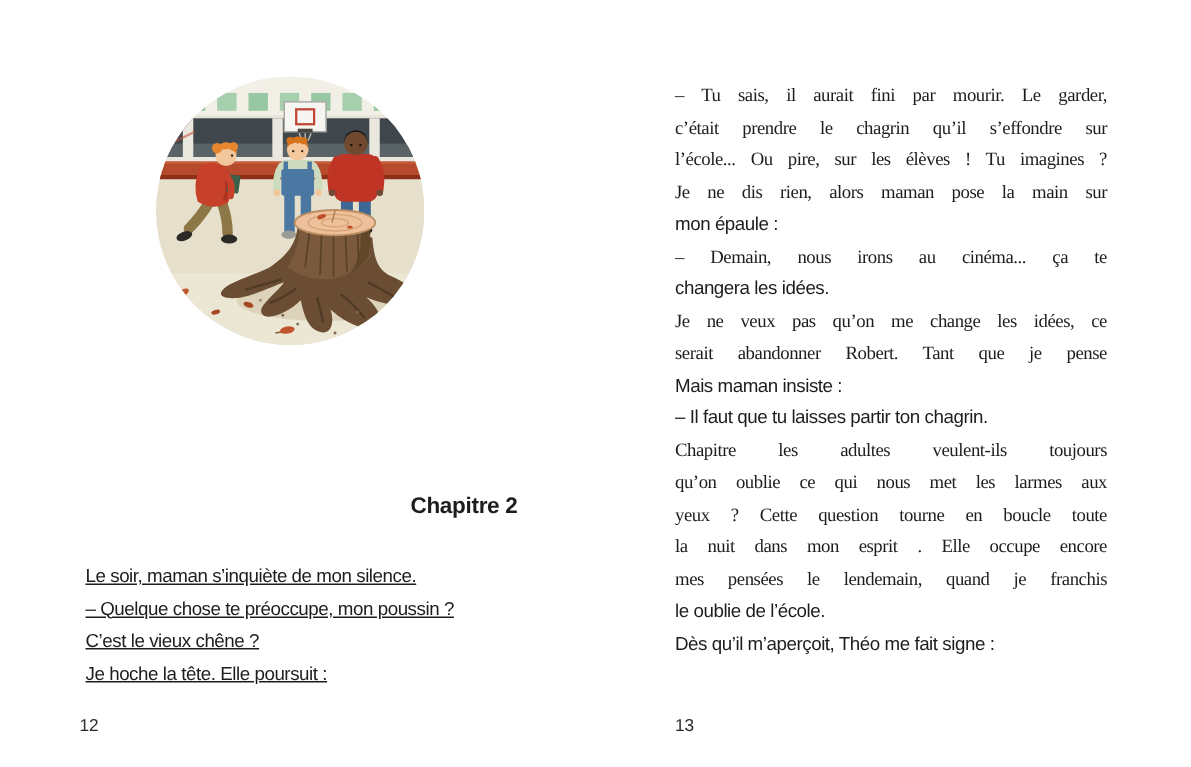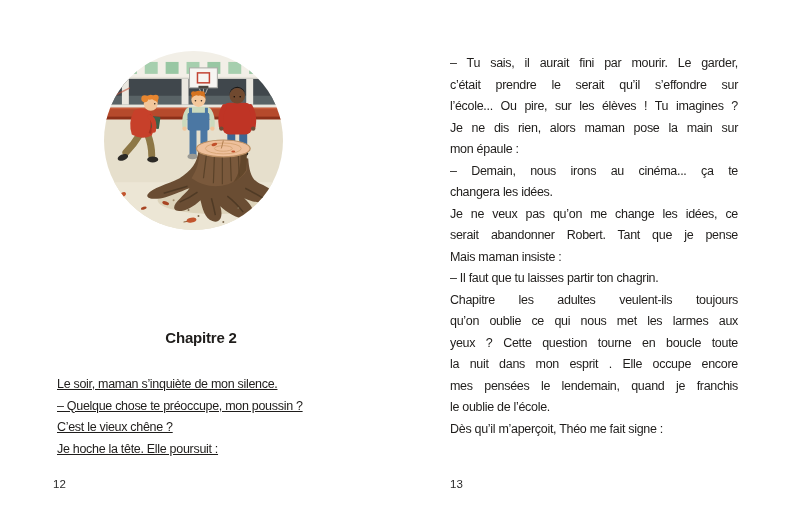--- a/index.html
+++ b/index.html
@@ -1,26 +1,26 @@
 <!DOCTYPE html>
 <html><head>
 <meta charset="utf-8">
 <style>
   html,body{margin:0;padding:0;}
   body{width:794px;height:511px;background:#ffffff;font-family:"Liberation Sans",sans-serif;color:#1f1d1b;overflow:hidden;}
   .spread{position:relative;width:794px;height:511px;background:#ffffff;}
   .illustration-circle{position:absolute;left:104px;top:51px;width:179px;height:179px;border-radius:50%;overflow:hidden;}
   .illustration-circle svg{display:block;width:100%;height:100%;}
-  .chapter-title{position:absolute;left:57px;top:329px;width:288px;text-align:center;font-weight:bold;font-size:15px;letter-spacing:-0.2px;}
+  .chapter-title{position:absolute;left:57px;top:329px;width:288px;text-align:right;font-weight:bold;font-size:15px;letter-spacing:-0.2px;}
   .textcol{position:absolute;width:288px;}
   .textcol-left{left:57px;top:374px;text-decoration:underline;}
   .textcol-right{left:450px;top:53px;}
   .line{height:21.5px;line-height:21.5px;font-size:12.5px;letter-spacing:-0.3px;white-space:nowrap;}
   .textcol-right .line{text-align:justify;text-align-last:left;}
-  .textcol-right .line.jline{text-align-last:justify;}
+  .textcol-right .line.jline{text-align-last:justify;font-family:Liberation Serif, serif;}
   .page-number{position:absolute;top:478px;width:288px;text-align:left;font-size:11.5px;color:#2a2a2a;}
   .pn-left{left:53px;}
   .pn-right{left:450px;}
 </style>
 </head>
 <body>
 
 <div class="spread">
 
   <div class="illustration-circle">
@@ -161,21 +161,21 @@
       <div class="line">– Quelque chose te préoccupe, mon poussin ?</div>
       <div class="line">C’est le vieux chêne ?</div>
       <div class="line">Je hoche la tête. Elle poursuit :</div>
     </div>
 
   <div class="page-number pn-left">12</div>
 
   <div class="textcol textcol-right">
 
   <div class="line jline">– Tu sais, il aurait fini par mourir. Le garder,</div>
-      <div class="line jline">c’était prendre le serait qu’il s’effondre sur</div>
+      <div class="line jline">c’était prendre le chagrin qu’il s’effondre sur</div>
       <div class="line jline">l’école... Ou pire, sur les élèves ! Tu imagines ?</div>
       <div class="line jline">Je ne dis rien, alors maman pose la main sur</div>
       <div class="line">mon épaule :</div>
       <div class="line jline">– Demain, nous irons au cinéma... ça te</div>
       <div class="line">changera les idées.</div>
       <div class="line jline">Je ne veux pas qu’on me change les idées, ce</div>
       <div class="line jline">serait abandonner Robert. Tant que je pense</div>
       <div class="line">Mais maman insiste :</div>
       <div class="line">– Il faut que tu laisses partir ton chagrin.</div>
       <div class="line jline">Chapitre les adultes veulent-ils toujours</div>

